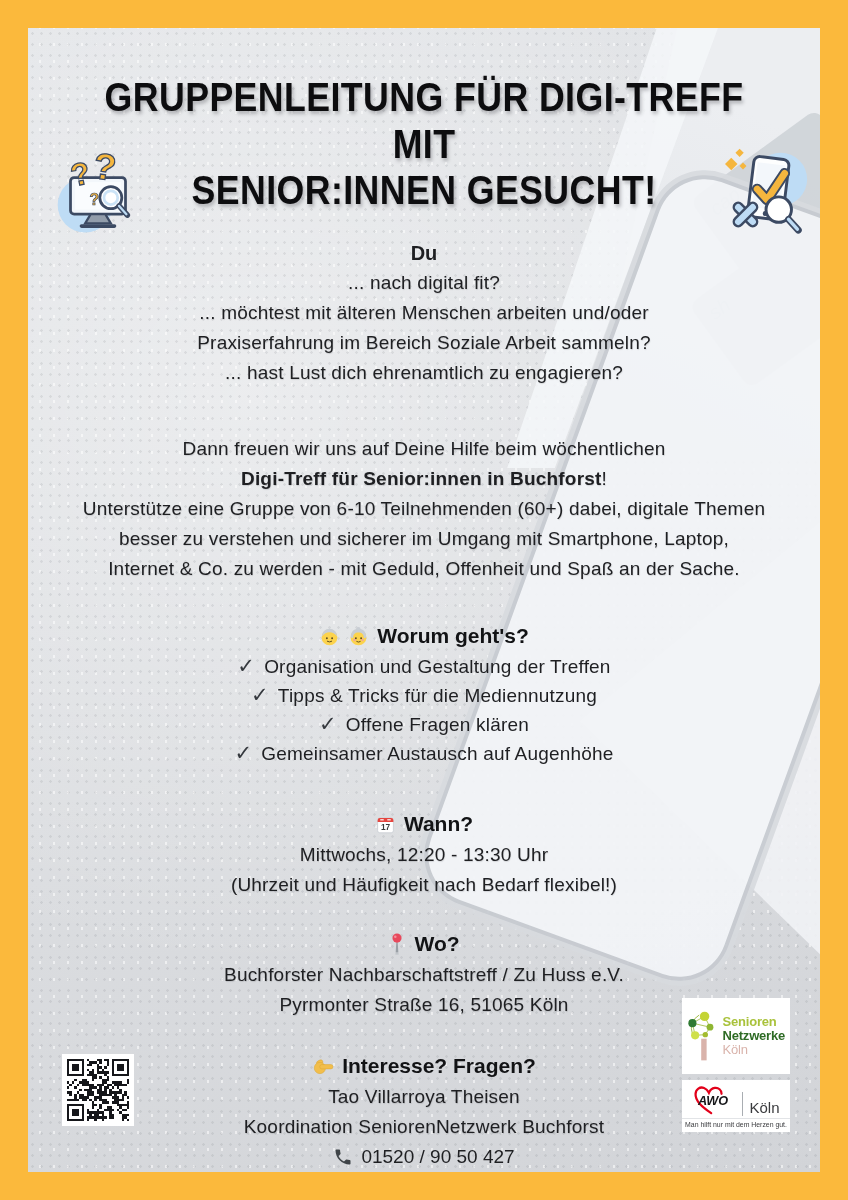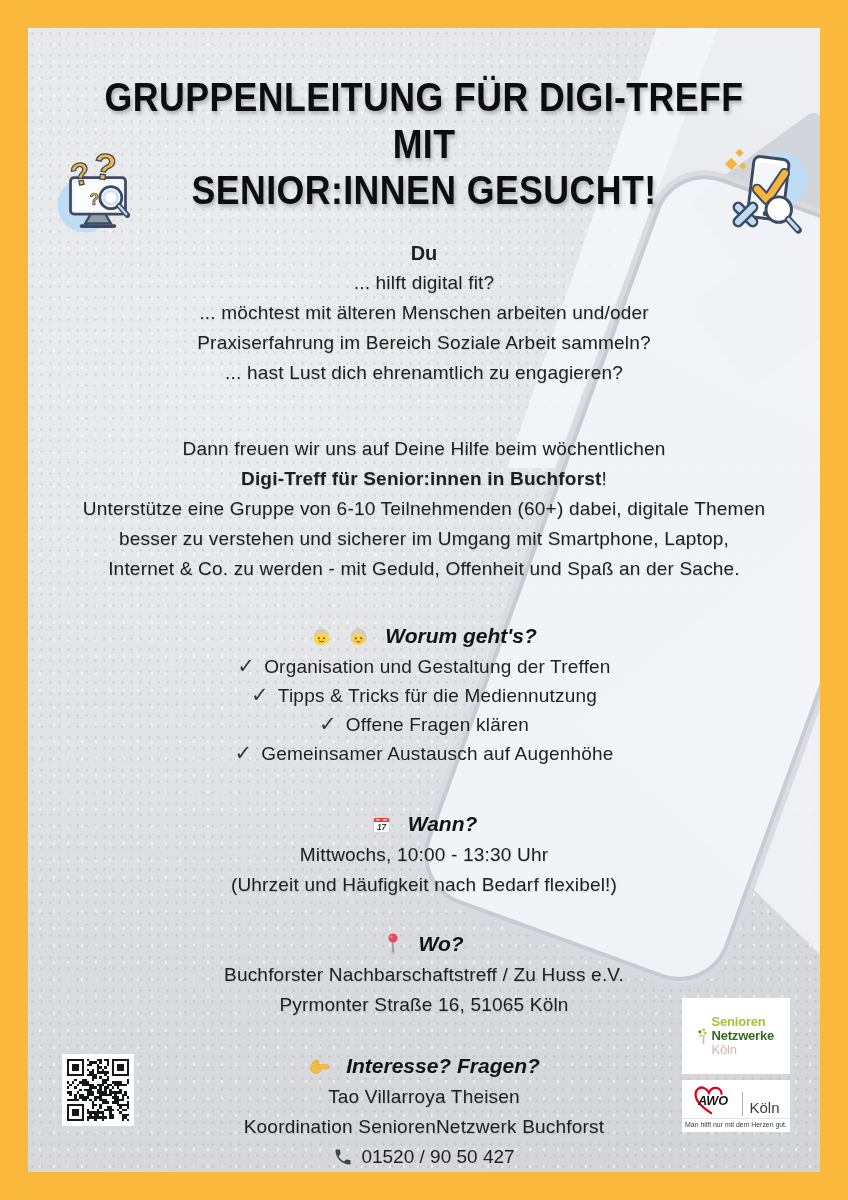--- a/index.html
+++ b/index.html
@@ -34,38 +34,38 @@
   
   .content{position:relative;z-index:2;text-align:center;color:#1E1F22;}
   .title{margin:46px 0 16px;font-weight:900;font-size:41px;line-height:1.14;color:#0D0D0F;
     letter-spacing:.5px;text-shadow:2px 3px 4px rgba(40,40,46,.28);}
   .title-line{display:block;transform:scaleX(.87);transform-origin:center;}
   .body-line{font-size:19px;line-height:30px;letter-spacing:.2px;text-shadow:.5px .7px 1px rgba(30,30,34,.14);}
   .sec-du{margin-top:24px;}
   .du-header{font-size:20px;font-weight:800;line-height:30px;}
   .sec-intro{margin-top:46px;}
   .hl{font-weight:800;}
-  .h2row{display:flex;justify-content:center;align-items:center;gap:16px;font-size:21px;font-weight:800;line-height:32px;color:#121315;font-style:italic;}
+  .h2row{display:flex;justify-content:center;align-items:center;gap:8px;font-size:21px;font-weight:800;line-height:32px;color:#121315;}
   .sec-worum{margin-top:36px;}
   .check-row{display:flex;justify-content:center;align-items:baseline;gap:9px;font-size:19px;line-height:29px;letter-spacing:.2px;}
   .check{font-family:"DejaVu Sans",sans-serif;font-weight:bold;font-size:21px;color:#35393E;}
   .sec-wann{margin-top:40px;}
   .sec-wo{margin-top:28px;}
   .sec-kontakt{margin-top:30px;}
   .contact-row{display:flex;justify-content:center;align-items:center;gap:8px;font-size:19px;line-height:30px;}
   .icon svg{display:block;}
   .corner-icon{position:absolute;z-index:2;}
   .icon-monitor{left:26px;top:122px;}
   .icon-tablet{right:6px;top:116px;}
   
   .qr{position:absolute;z-index:3;left:34px;top:1026px;width:72px;height:72px;background:#fff;padding:5px;box-sizing:border-box;}
   .qr svg{width:62px;height:62px;shape-rendering:crispEdges;}
   
   .logo-box{position:absolute;z-index:3;right:30px;background:#fff;width:108px;box-sizing:border-box;}
-  .logo-senioren{top:970px;height:76px;display:flex;align-items:center;gap:3px;padding:4px 16px;}
+  .logo-senioren{top:970px;height:76px;display:flex;align-items:center;gap:3px;padding:4px 5px;}
   .sn-text{text-align:left;line-height:14px;font-weight:bold;font-size:13px;letter-spacing:-.2px;}
   .sn-1{color:#A9C23B;} .sn-2{color:#2E6B25;} .sn-3{color:#D9B3AB;font-weight:normal;}
   .logo-awo{top:1052px;}
   .awo-top{display:flex;align-items:flex-end;justify-content:center;gap:6px;padding:4px 4px 2px;}
   .awo-divider{width:1px;height:24px;background:#A9ADB2;}
   .awo-city{font-size:15px;color:#3A3B3E;}
   .awo-slogan{font-size:6.9px;color:#3A3B3E;text-align:center;padding:2px 2px 4px;border-top:1px solid #E2E4E7;letter-spacing:0;}
 </style>
 </head>
 <body>
@@ -123,21 +123,21 @@
     </div>
 
     <div class="content">
       <h1 class="title">
         <span class="title-line">GRUPPENLEITUNG FÜR DIGI-TREFF MIT</span>
         <span class="title-line">SENIOR:INNEN GESUCHT!</span>
       </h1>
 
       <div class="sec-du">
         <div class="du-header">Du</div>
-        <div class="body-line">... hilft digital fit?</div>
+        <div class="body-line">... nach digital fit?</div>
         <div class="body-line">... möchtest mit älteren Menschen arbeiten und/oder</div>
         <div class="body-line">Praxiserfahrung im Bereich Soziale Arbeit sammeln?</div>
         <div class="body-line">... hast Lust dich ehrenamtlich zu engagieren?</div>
       </div>
 
       <div class="sec-intro">
         <div class="body-line">Dann freuen wir uns auf Deine Hilfe beim wöchentlichen</div>
         <div class="body-line"><span class="hl">Digi-Treff für Senior:innen in Buchforst</span><span>!</span></div>
         <div class="body-line">Unterstütze eine Gruppe von 6-10 Teilnehmenden (60+) dabei, digitale Themen</div>
         <div class="body-line">besser zu verstehen und sicherer im Umgang mit Smartphone, Laptop,</div>
@@ -193,21 +193,21 @@
             <svg width="21" height="21" viewBox="0 0 24 24">
               <rect x="3" y="4.5" width="18" height="17" rx="2.5" fill="#FFFFFF" stroke="#C9CED4" stroke-width="1"></rect>
               <path d="M3 9.2 V7 a2.5 2.5 0 0 1 2.5-2.5 h13 A2.5 2.5 0 0 1 21 7 v2.2 z" fill="#E5453F"></path>
               <rect x="6" y="5.8" width="4" height="1.6" fill="#FBDDDC"></rect>
                 <rect x="14" y="5.8" width="4" height="1.6" fill="#FBDDDC"></rect>
               <text x="12" y="18.6" text-anchor="middle" font-size="9.5" font-weight="bold" fill="#3A3A3A">17</text>
             </svg>
           </span>
           <span>Wann?</span>
         </div>
-        <div class="body-line">Mittwochs, 10:00 - 13:30 Uhr</div>
+        <div class="body-line">Mittwochs, 12:20 - 13:30 Uhr</div>
         <div class="body-line">(Uhrzeit und Häufigkeit nach Bedarf flexibel!)</div>
       </div>
 
       <div class="sec-wo">
         <div class="h2row">
           <span class="icon">
             <svg width="18" height="22" viewBox="0 0 20 26">
               <path d="M9.2 11 L8.4 23 h3.2 L10.8 11 z" fill="#9AA0A6"></path>
               <rect x="8" y="24" width="4" height="1.4" rx=".7" fill="#B9BEC4"></rect>
               <circle cx="10" cy="6" r="5.4" fill="#E8495C"></circle>

